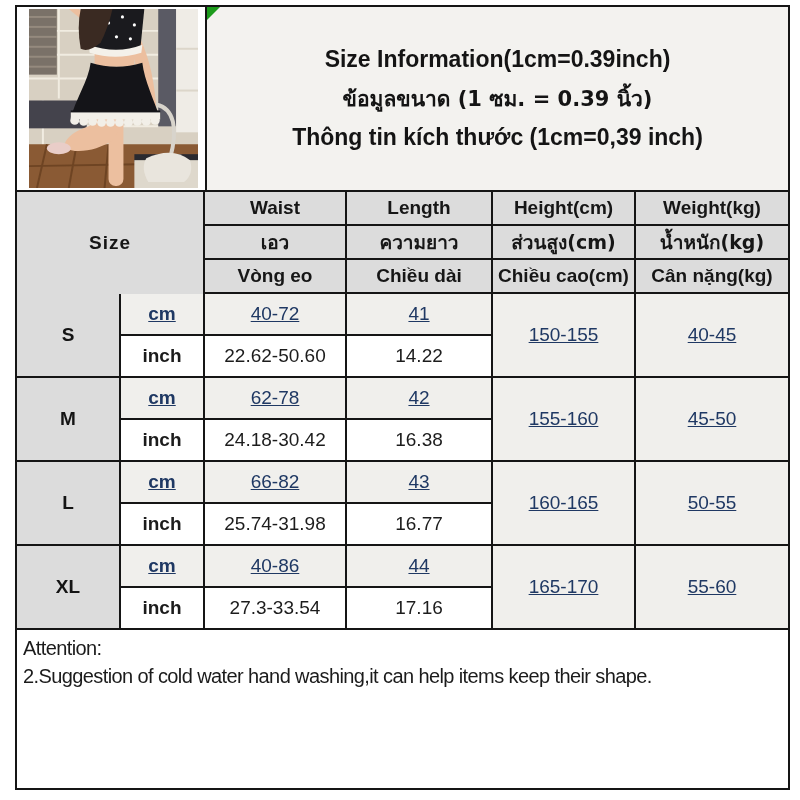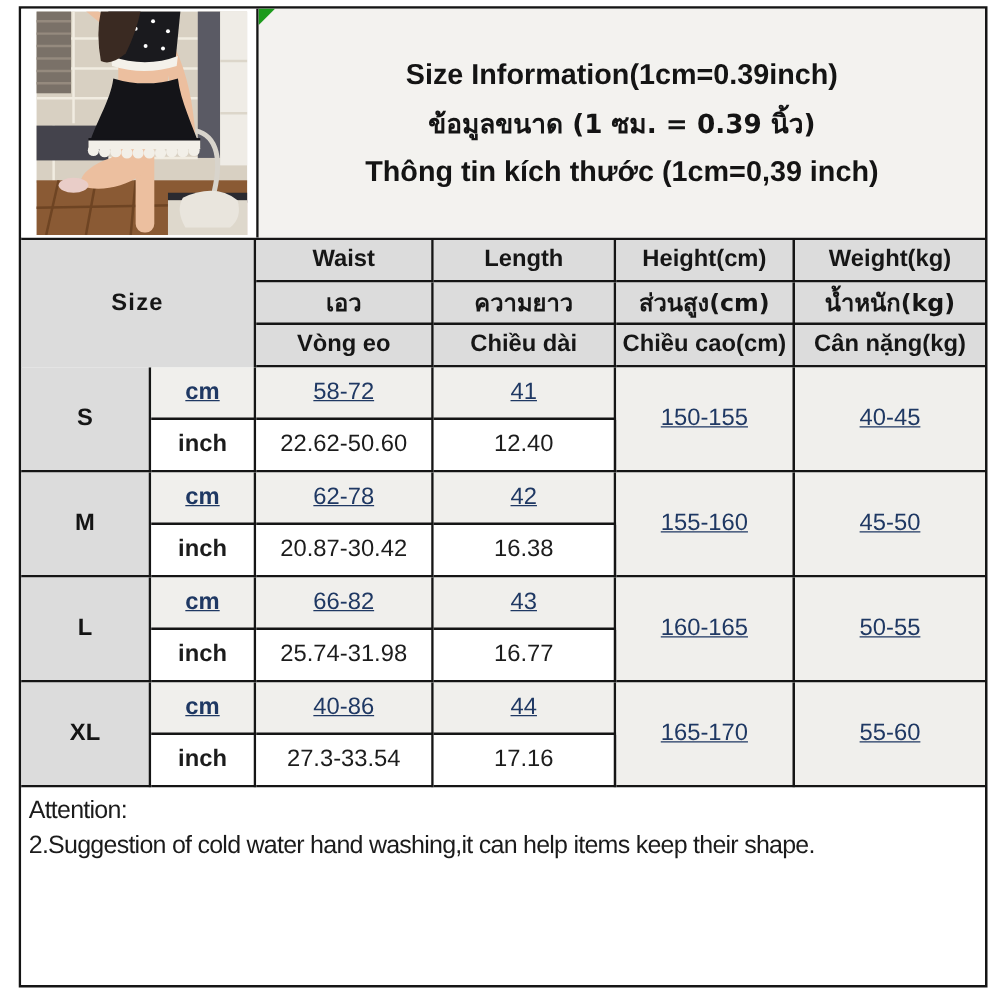--- a/index.html
+++ b/index.html
@@ -189,36 +189,36 @@
     <div class="cell bR bB" style="grid-column:2;grid-row:3">Vòng eo</div>
     <div class="cell bR bB" style="grid-column:3;grid-row:3">Chiều dài</div>
     <div class="cell bR bB" style="grid-column:4;grid-row:3">Chiều cao(cm)</div>
     <div class="cell bB" style="grid-column:5;grid-row:3">Cân nặng(kg)</div>
   </div>
 
   <div class="tbl">
 
     <div class="cell gray size-letter gc1 sp1 bR bB">S</div>
     <div class="cell tint unit navy gc2 gr1 bR bB">cm</div>
-    <div class="cell tint navy gc3 gr1 bR bB">58-72</div>
+    <div class="cell tint navy gc3 gr1 bR bB">40-72</div>
     <div class="cell tint navy gc4 gr1 bR bB">41</div>
     <div class="cell tint navy gc5 sp1 bR bB">150-155</div>
     <div class="cell tint navy gc6 sp1 bB">40-45</div>
     <div class="cell white unit blk gc2 gr2 bR bB">inch</div>
     <div class="cell white blk gc3 gr2 bR bB">22.62-50.60</div>
-    <div class="cell white blk gc4 gr2 bR bB">12.40</div>
+    <div class="cell white blk gc4 gr2 bR bB">14.22</div>
 
     <div class="cell gray size-letter gc1 sp3 bR bB">M</div>
     <div class="cell tint unit navy gc2 gr3 bR bB">cm</div>
     <div class="cell tint navy gc3 gr3 bR bB">62-78</div>
     <div class="cell tint navy gc4 gr3 bR bB">42</div>
     <div class="cell tint navy gc5 sp3 bR bB">155-160</div>
     <div class="cell tint navy gc6 sp3 bB">45-50</div>
     <div class="cell white unit blk gc2 gr4 bR bB">inch</div>
-    <div class="cell white blk gc3 gr4 bR bB">20.87-30.42</div>
+    <div class="cell white blk gc3 gr4 bR bB">24.18-30.42</div>
     <div class="cell white blk gc4 gr4 bR bB">16.38</div>
 
     <div class="cell gray size-letter gc1 sp5 bR bB">L</div>
     <div class="cell tint unit navy gc2 gr5 bR bB">cm</div>
     <div class="cell tint navy gc3 gr5 bR bB">66-82</div>
     <div class="cell tint navy gc4 gr5 bR bB">43</div>
     <div class="cell tint navy gc5 sp5 bR bB">160-165</div>
     <div class="cell tint navy gc6 sp5 bB">50-55</div>
     <div class="cell white unit blk gc2 gr6 bR bB">inch</div>
     <div class="cell white blk gc3 gr6 bR bB">25.74-31.98</div>

